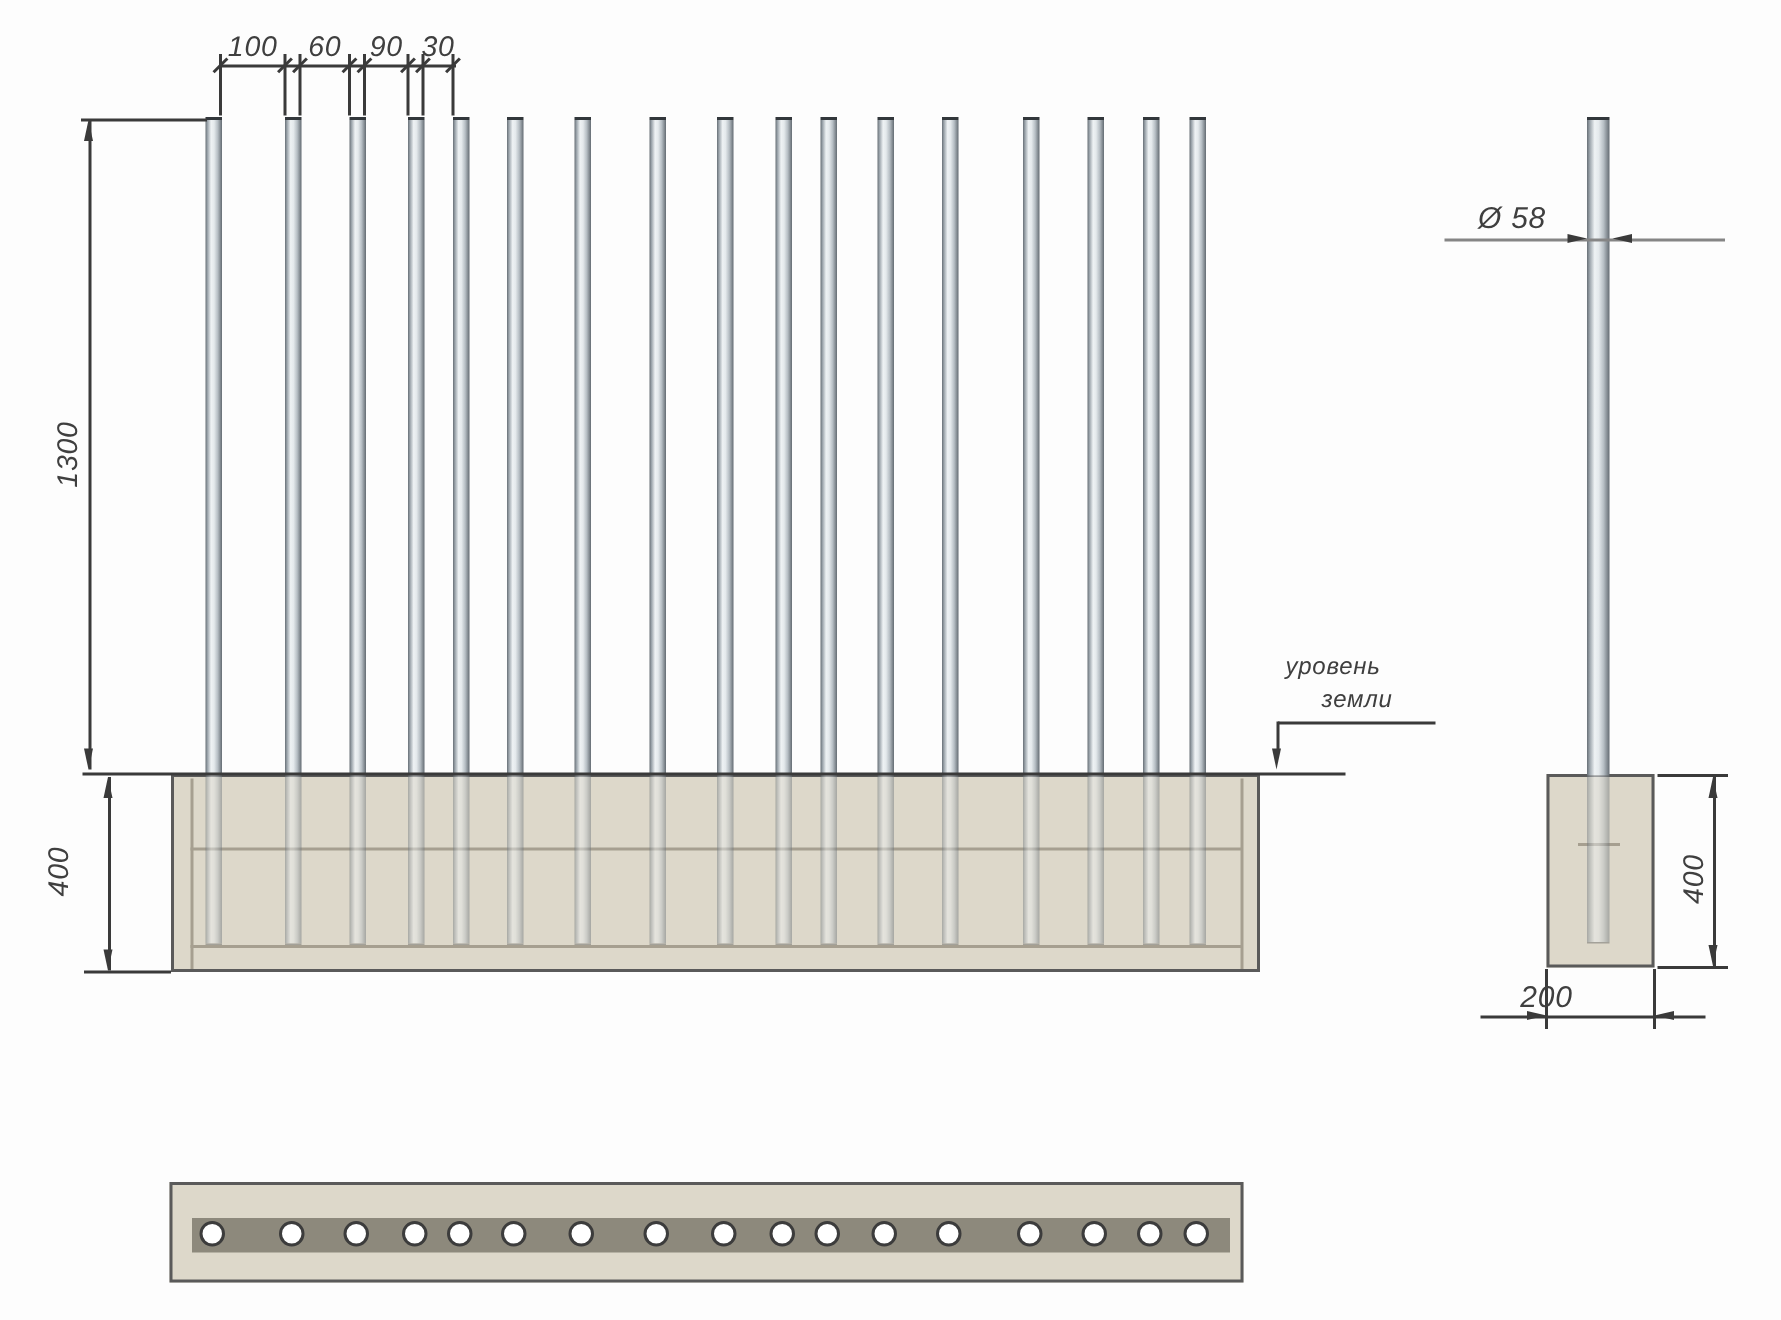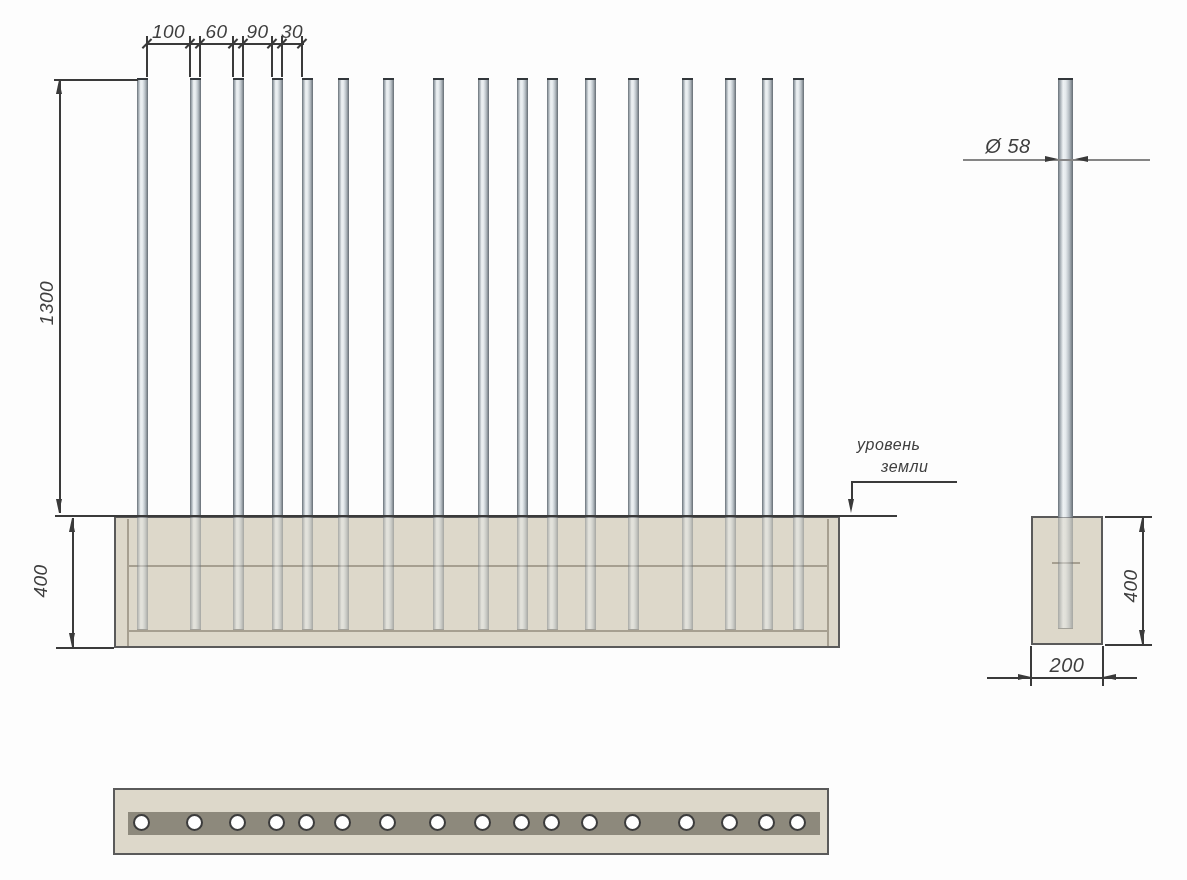--- a/index.html
+++ b/index.html
@@ -159,21 +159,21 @@
   <div class="vline" style="left:1142px;top:518px;height:127px;"></div>
   <div class="arrow up" style="left:1139px;top:518px;"></div>
   <div class="arrow down" style="left:1139px;top:630px;"></div>
   <div class="dim-label rot" style="left:1130px;top:586px;">400</div>
 
   <div class="vline" style="left:1030px;top:646px;height:40px;"></div>
   <div class="vline" style="left:1102px;top:646px;height:40px;"></div>
   <div class="hline" style="left:987px;top:677px;width:150px;"></div>
   <div class="arrow right" style="left:1018px;top:674px;"></div>
   <div class="arrow left" style="left:1103px;top:674px;"></div>
-  <div class="dim-label" style="left:1032px;top:655px;font-size:20px;">200</div>
+  <div class="dim-label" style="left:996px;top:655px;font-size:20px;">200</div>
 
   <div class="foundation" style="left:113px;top:788px;width:716px;height:67px;border-width:2px;"></div>
   <div class="plan-band" style="left:128px;top:812px;width:692px;height:23px;"></div>
   <div id="plan-holes">
       <div class="plan-hole" style="left: 133px; top: 814px;"></div>
       <div class="plan-hole" style="left: 186px; top: 814px;"></div>
       <div class="plan-hole" style="left: 229px; top: 814px;"></div>
       <div class="plan-hole" style="left: 268px; top: 814px;"></div>
       <div class="plan-hole" style="left: 298px; top: 814px;"></div>
       <div class="plan-hole" style="left: 334px; top: 814px;"></div>

